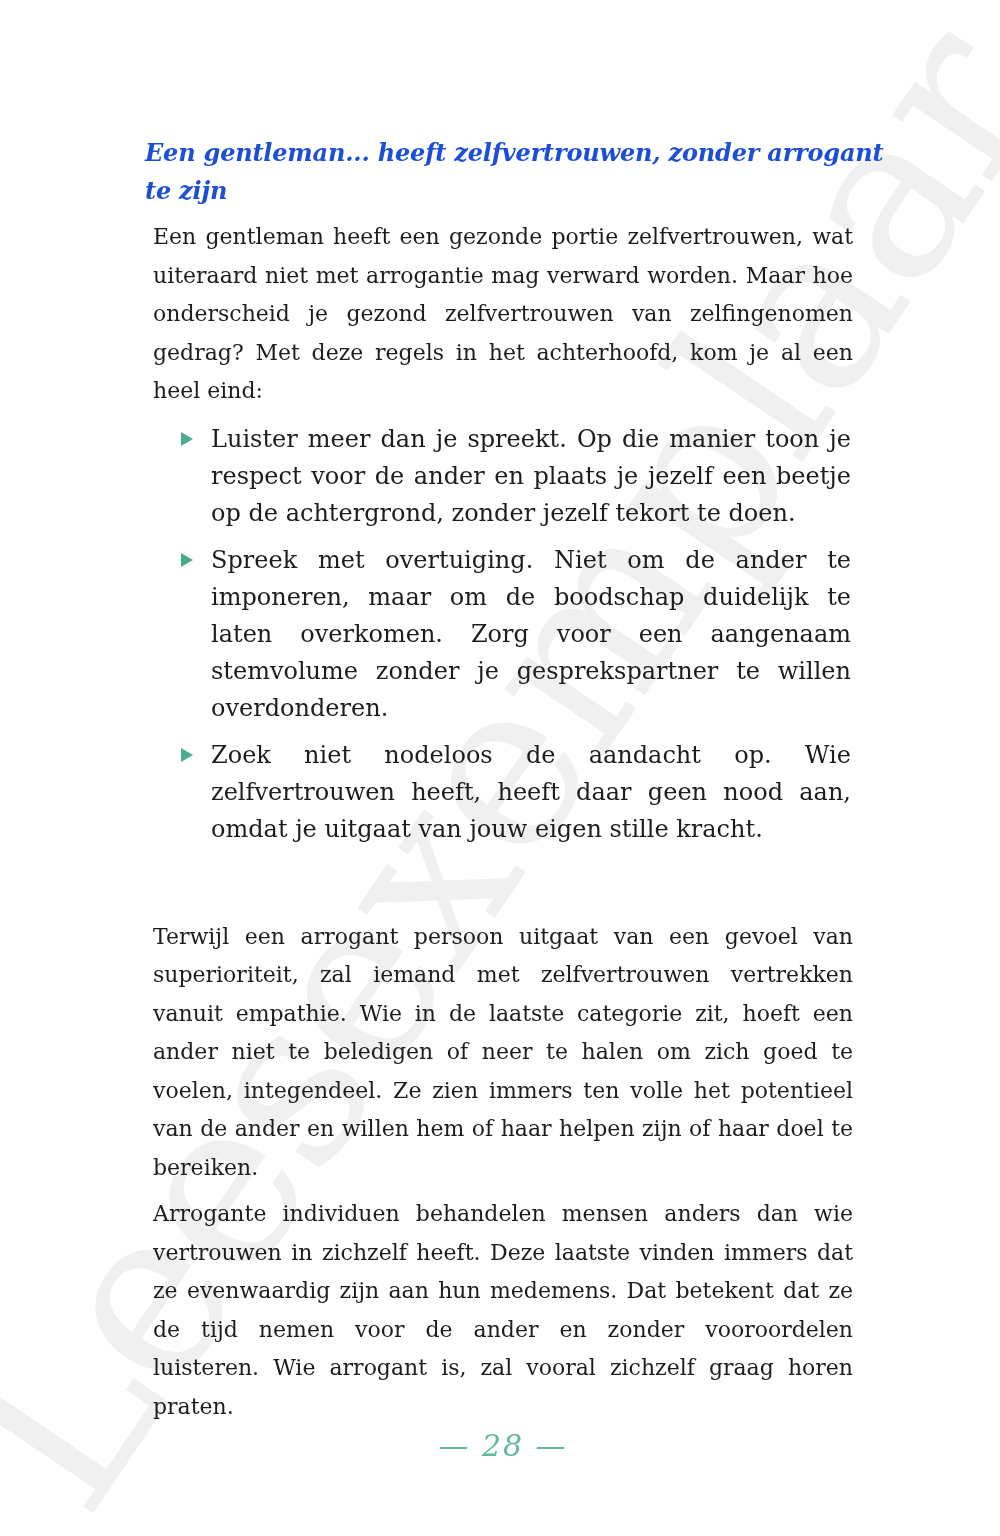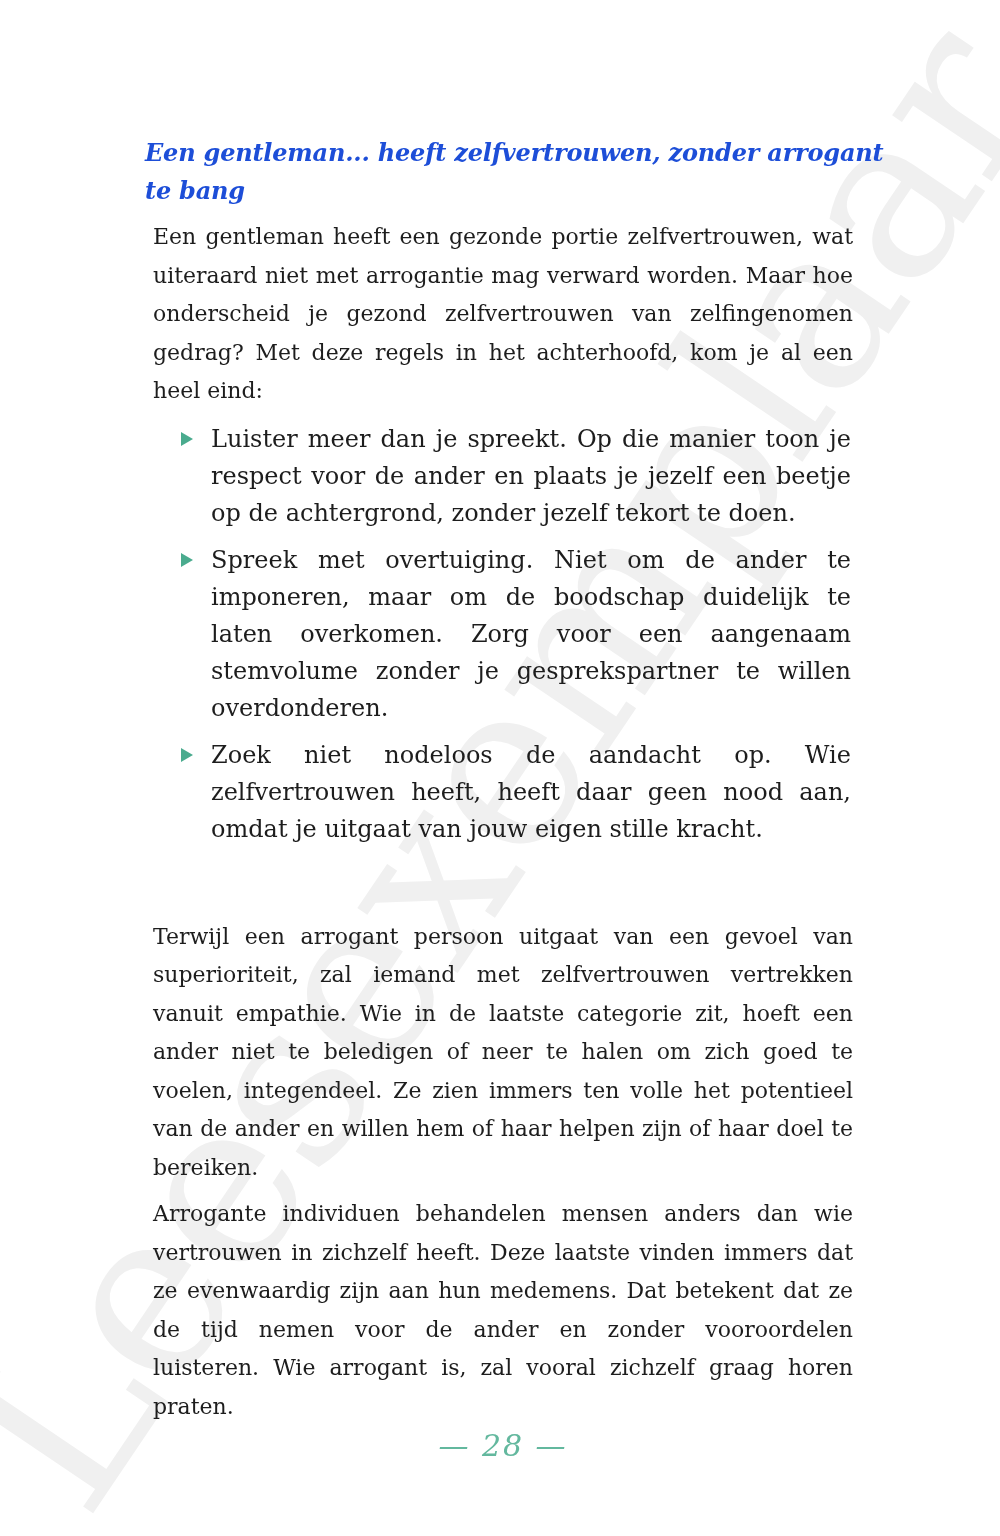--- a/index.html
+++ b/index.html
@@ -98,21 +98,21 @@
 </style>
 </head>
 <body>
 
 <div class="watermark">Leesexemplaar</div>
 
 <div class="content">
 
   <h1 class="page-title">
     <span class="title-line">Een gentleman... heeft zelfvertrouwen, zonder arrogant</span>
-    <span class="title-line">te bang</span>
+    <span class="title-line">te zijn</span>
   </h1>
 
   <p class="para">Een gentleman heeft een gezonde portie zelfvertrouwen, wat uiteraard niet met arrogantie mag verward worden. Maar hoe onderscheid je gezond zelfvertrouwen van zelfingenomen gedrag? Met deze regels in het achterhoofd, kom je al een heel eind:</p>
 
   <ul class="bullet-list">
     <li class="bullet-item">
       <span class="tri-icon"></span>
       <span>Luister meer dan je spreekt. Op die manier toon je respect voor de ander en plaats je jezelf een beetje op de achtergrond, zonder jezelf tekort te doen.</span>
     </li>
     <li class="bullet-item">

